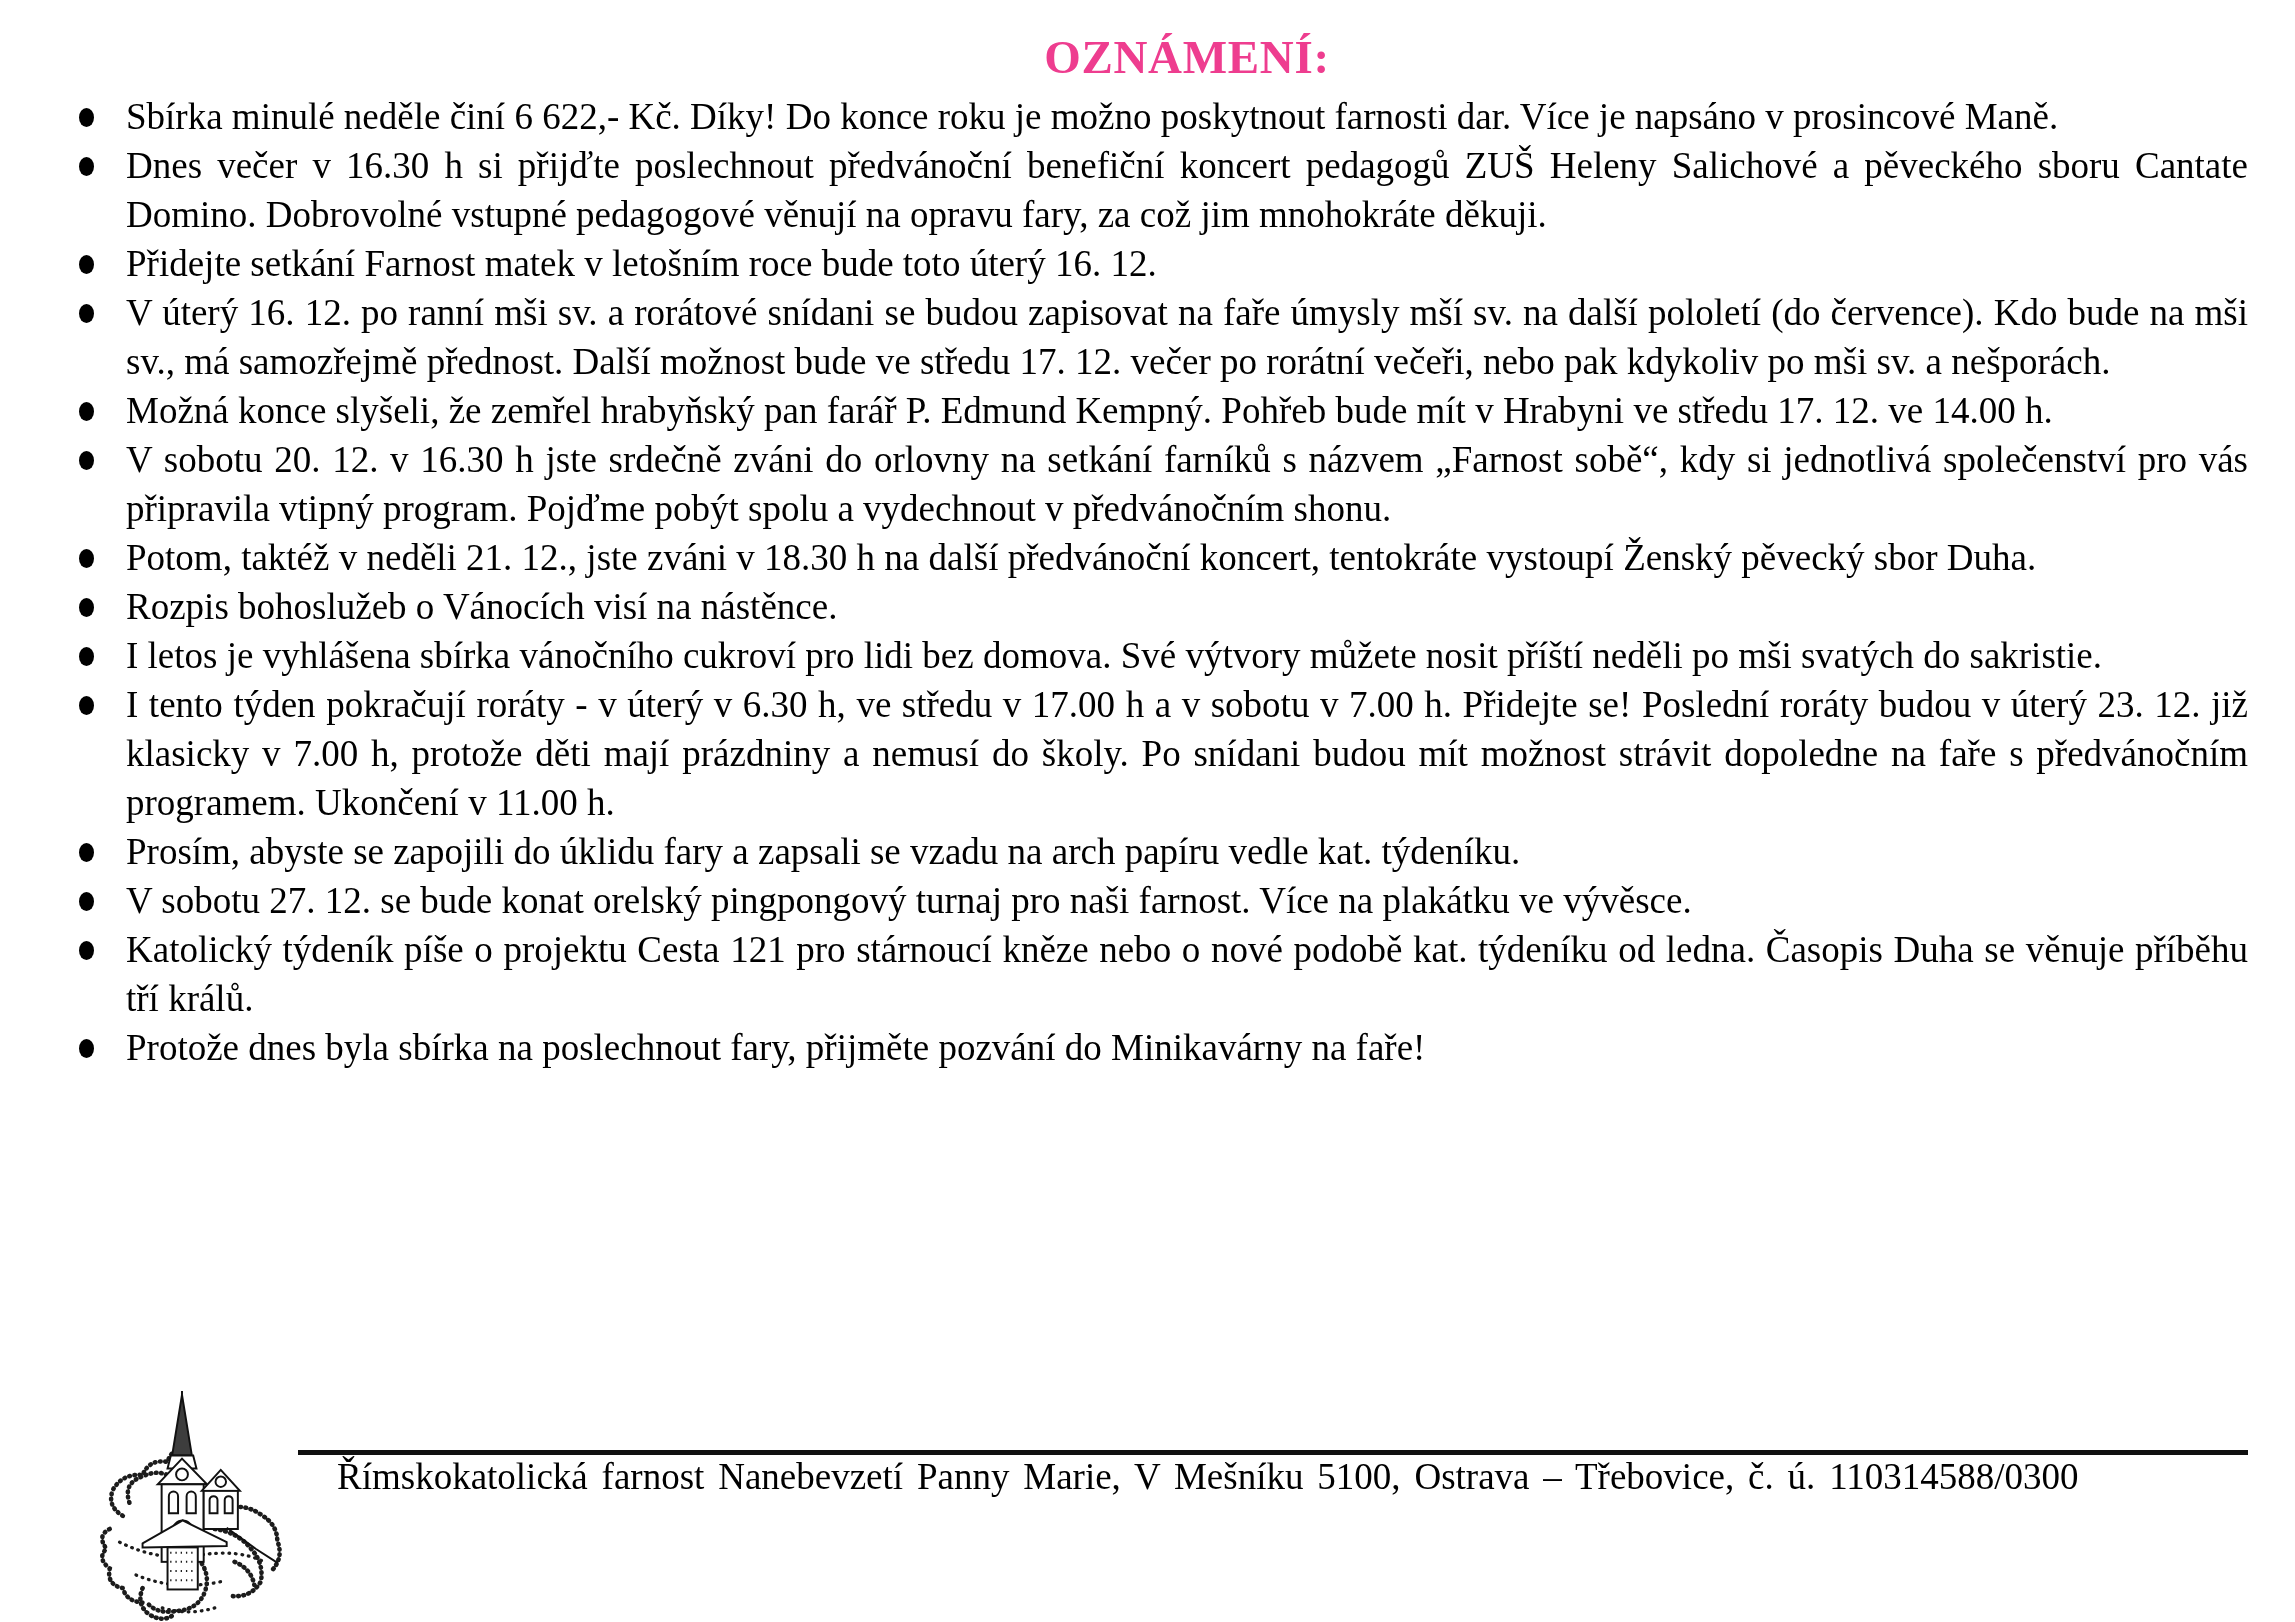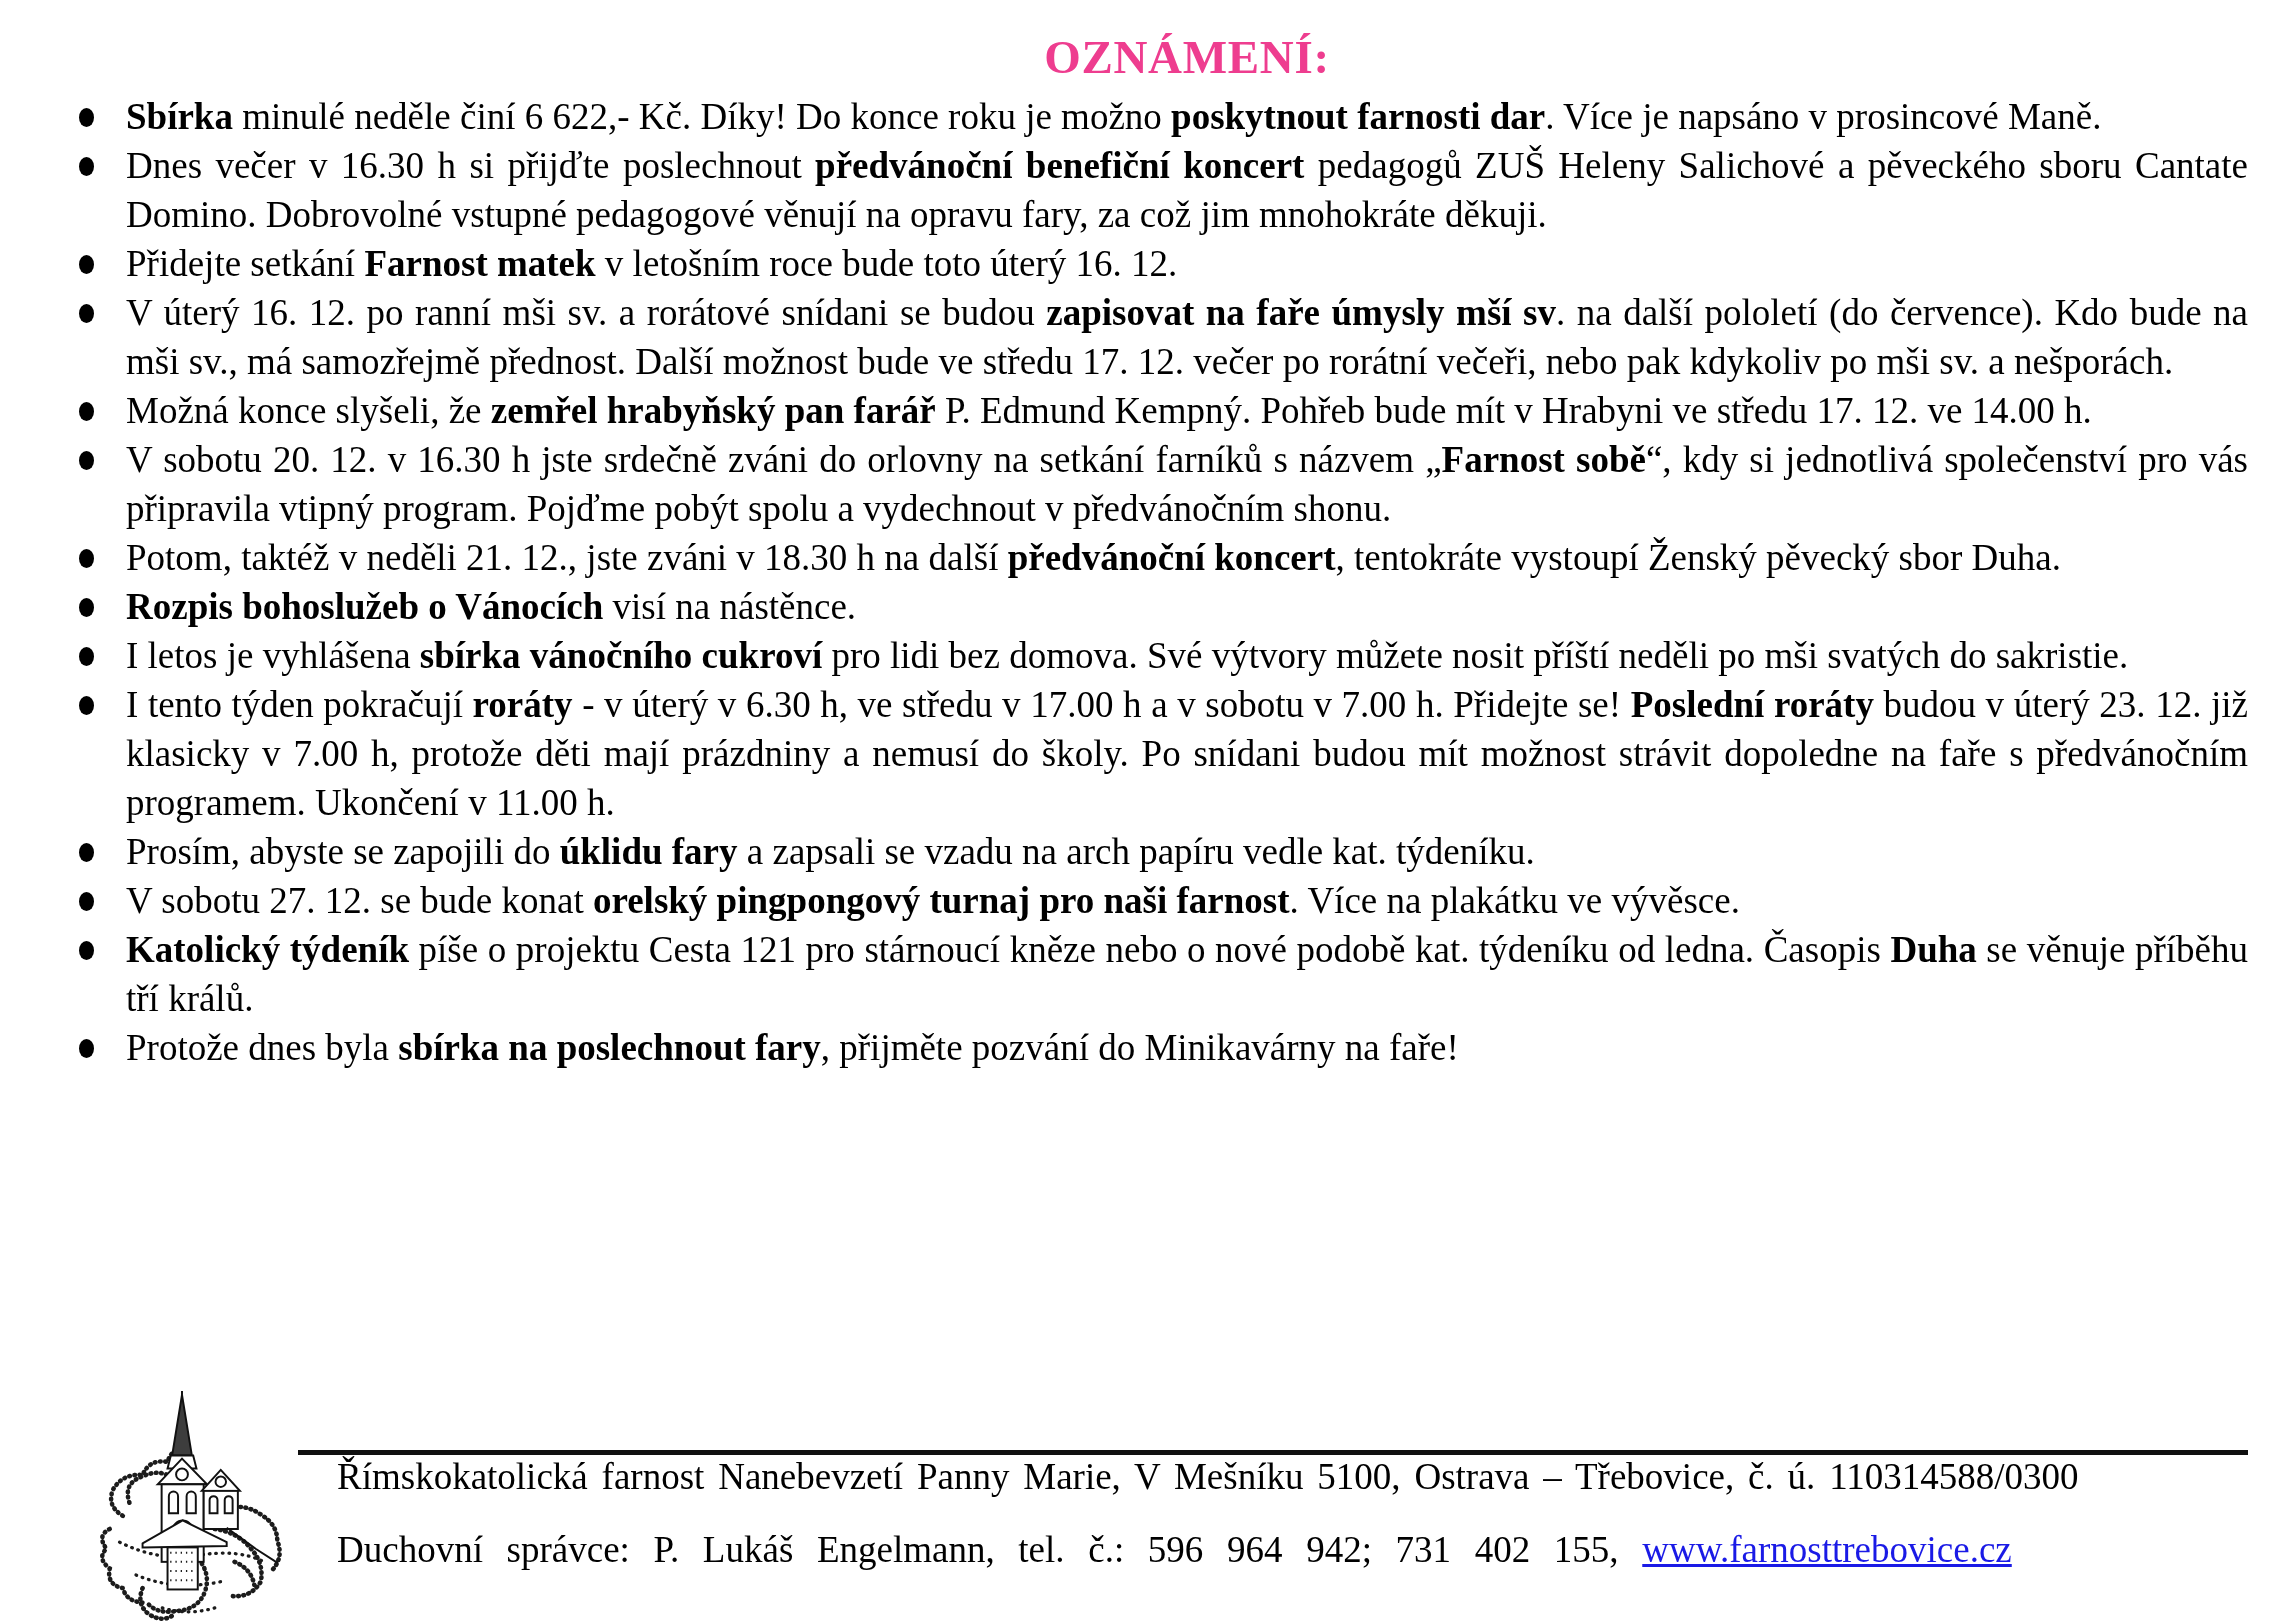--- a/index.html
+++ b/index.html
@@ -33,21 +33,21 @@
   }
   ul.announcements li { position: relative; margin: 0; }
   ul.announcements li::before {
     content: "";
     position: absolute;
     left: -47px; top: 16.4px;
     width: 15px; height: 19px;
     background: #000;
     border-radius: 50%;
   }
-  ul.announcements b { font-weight: bold; }
+  ul.announcements b { font-weight: normal; }
 
   .church-illustration {
     position: absolute;
     left: 82px; top: 1391px;
     width: 200px; height: 230px;
   }
   .footer-rule {
     position: absolute;
     left: 298px; top: 1450px;
     width: 1950px; height: 5.2px;
@@ -128,15 +128,14 @@
   </g>
   <g stroke="#1c1c1c" stroke-width="3" stroke-dasharray="2 6" fill="none">
     <path d="M132,246 h38 M132,260 h38 M132,274 h38 M132,288 h38"></path>
   </g>
 </svg>
 
 <div class="footer-rule"></div>
 
 <div class="footer-text">
   <div class="footer-line1">Římskokatolická farnost Nanebevzetí Panny Marie, V Mešníku 5100, Ostrava – Třebovice, č. ú. 110314588/0300</div>
-  <div class="footer-line2"><span>Duchovní správce: P. Lukáš Engelmann, tel. č.: 596 964 942; 731 402 155, </span><a style="color: rgb(26, 26, 230);">www.farnosttrebovice.cz</a></div>
 </div>
 
 
 </body></html>

